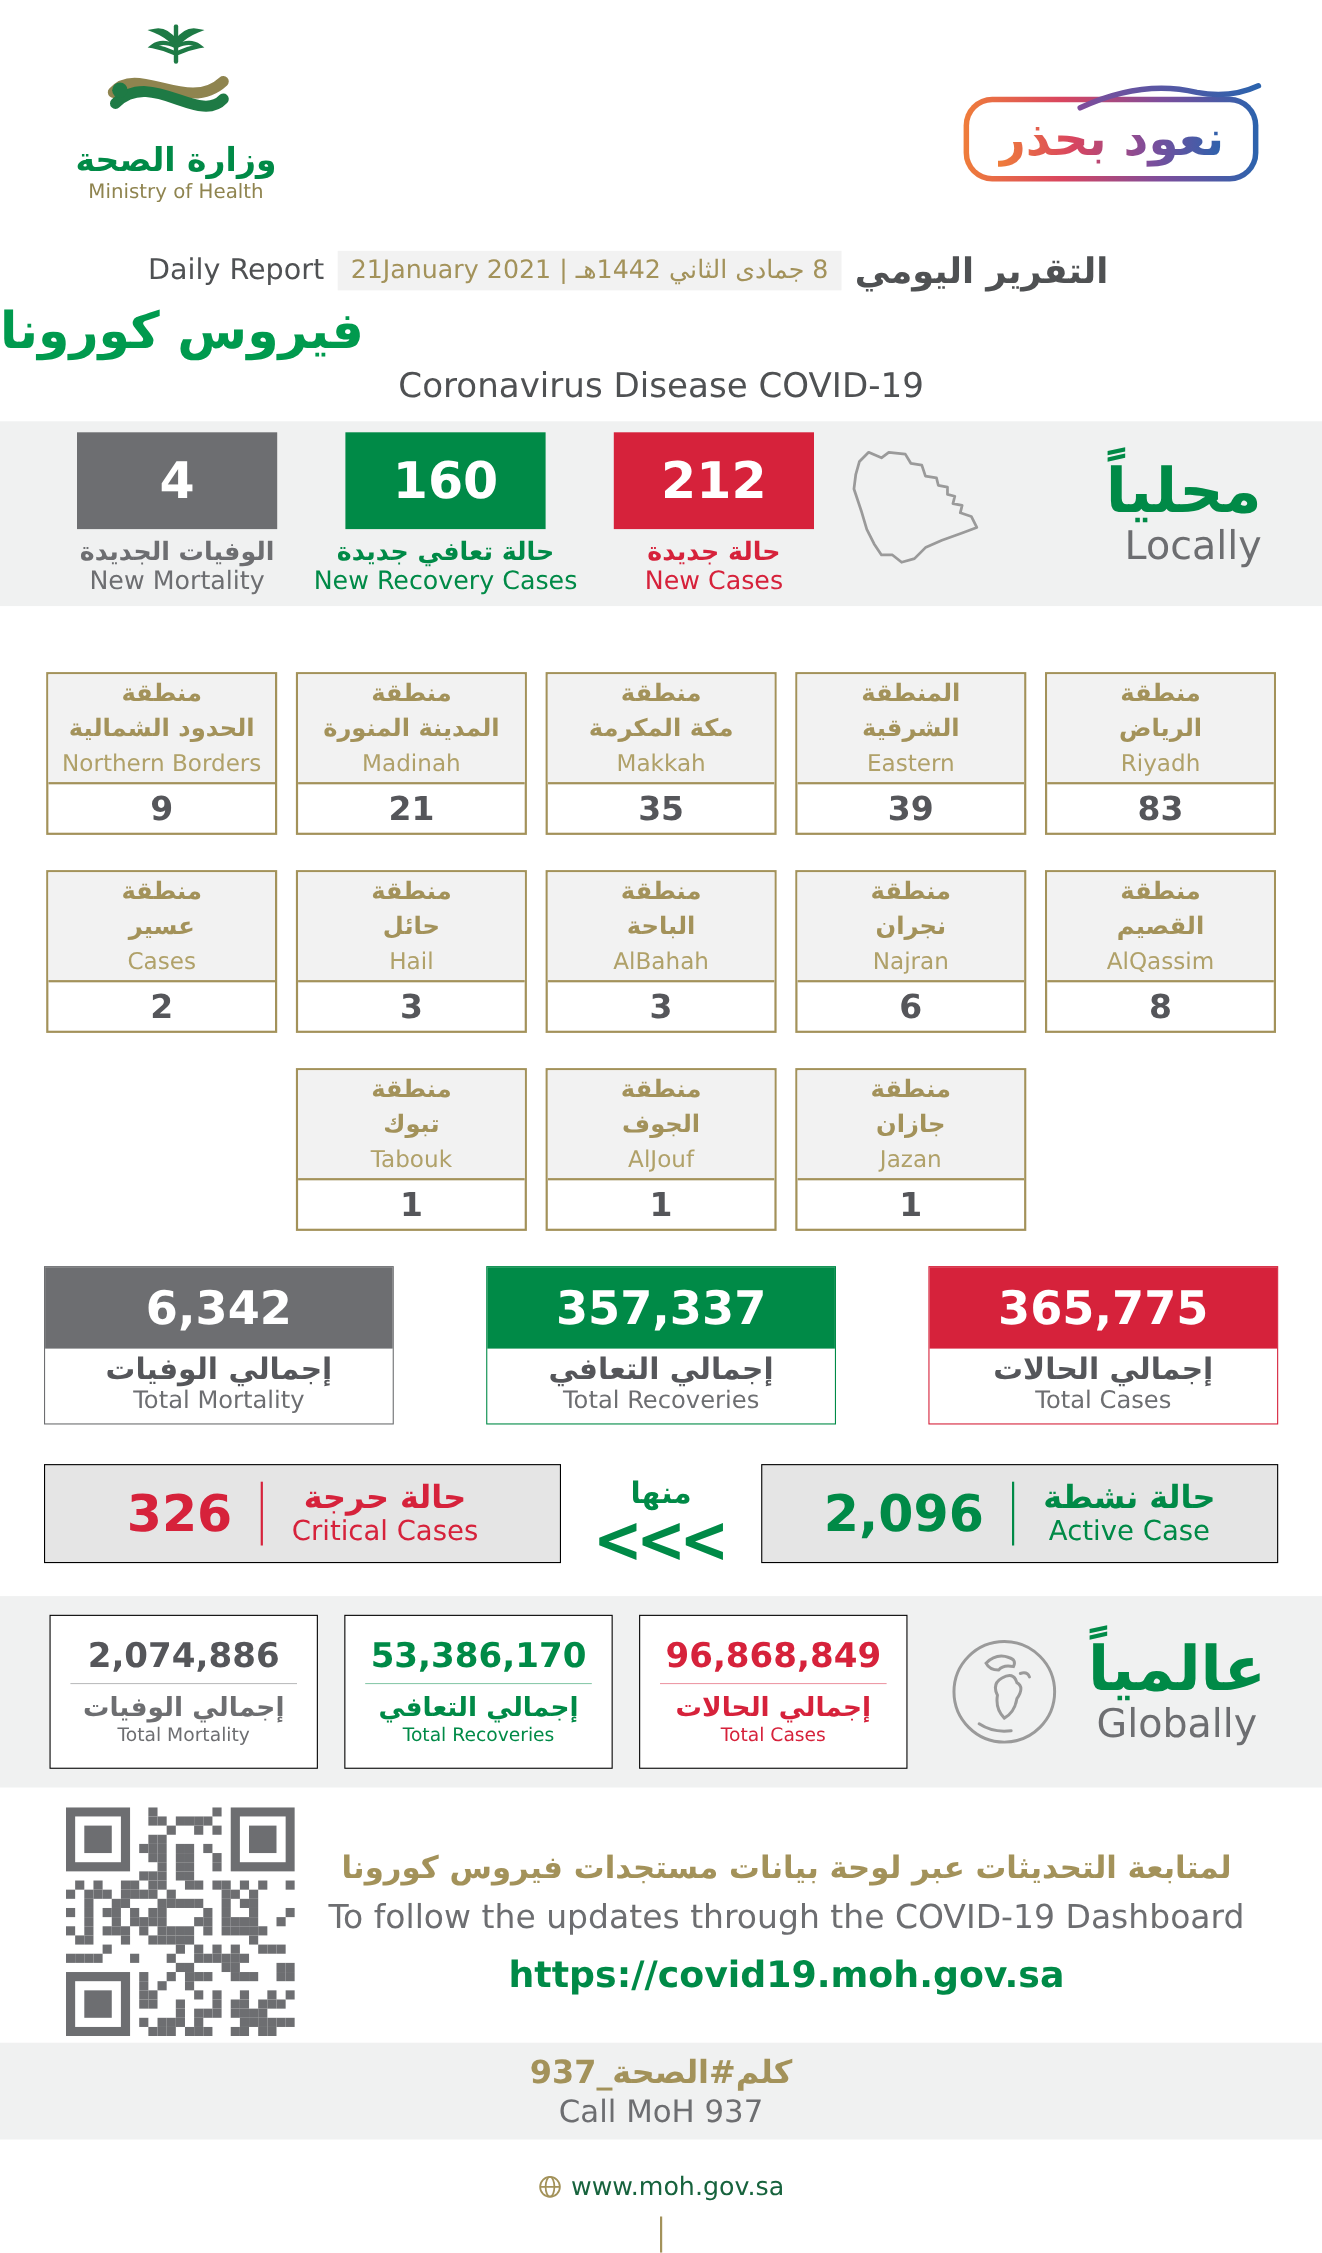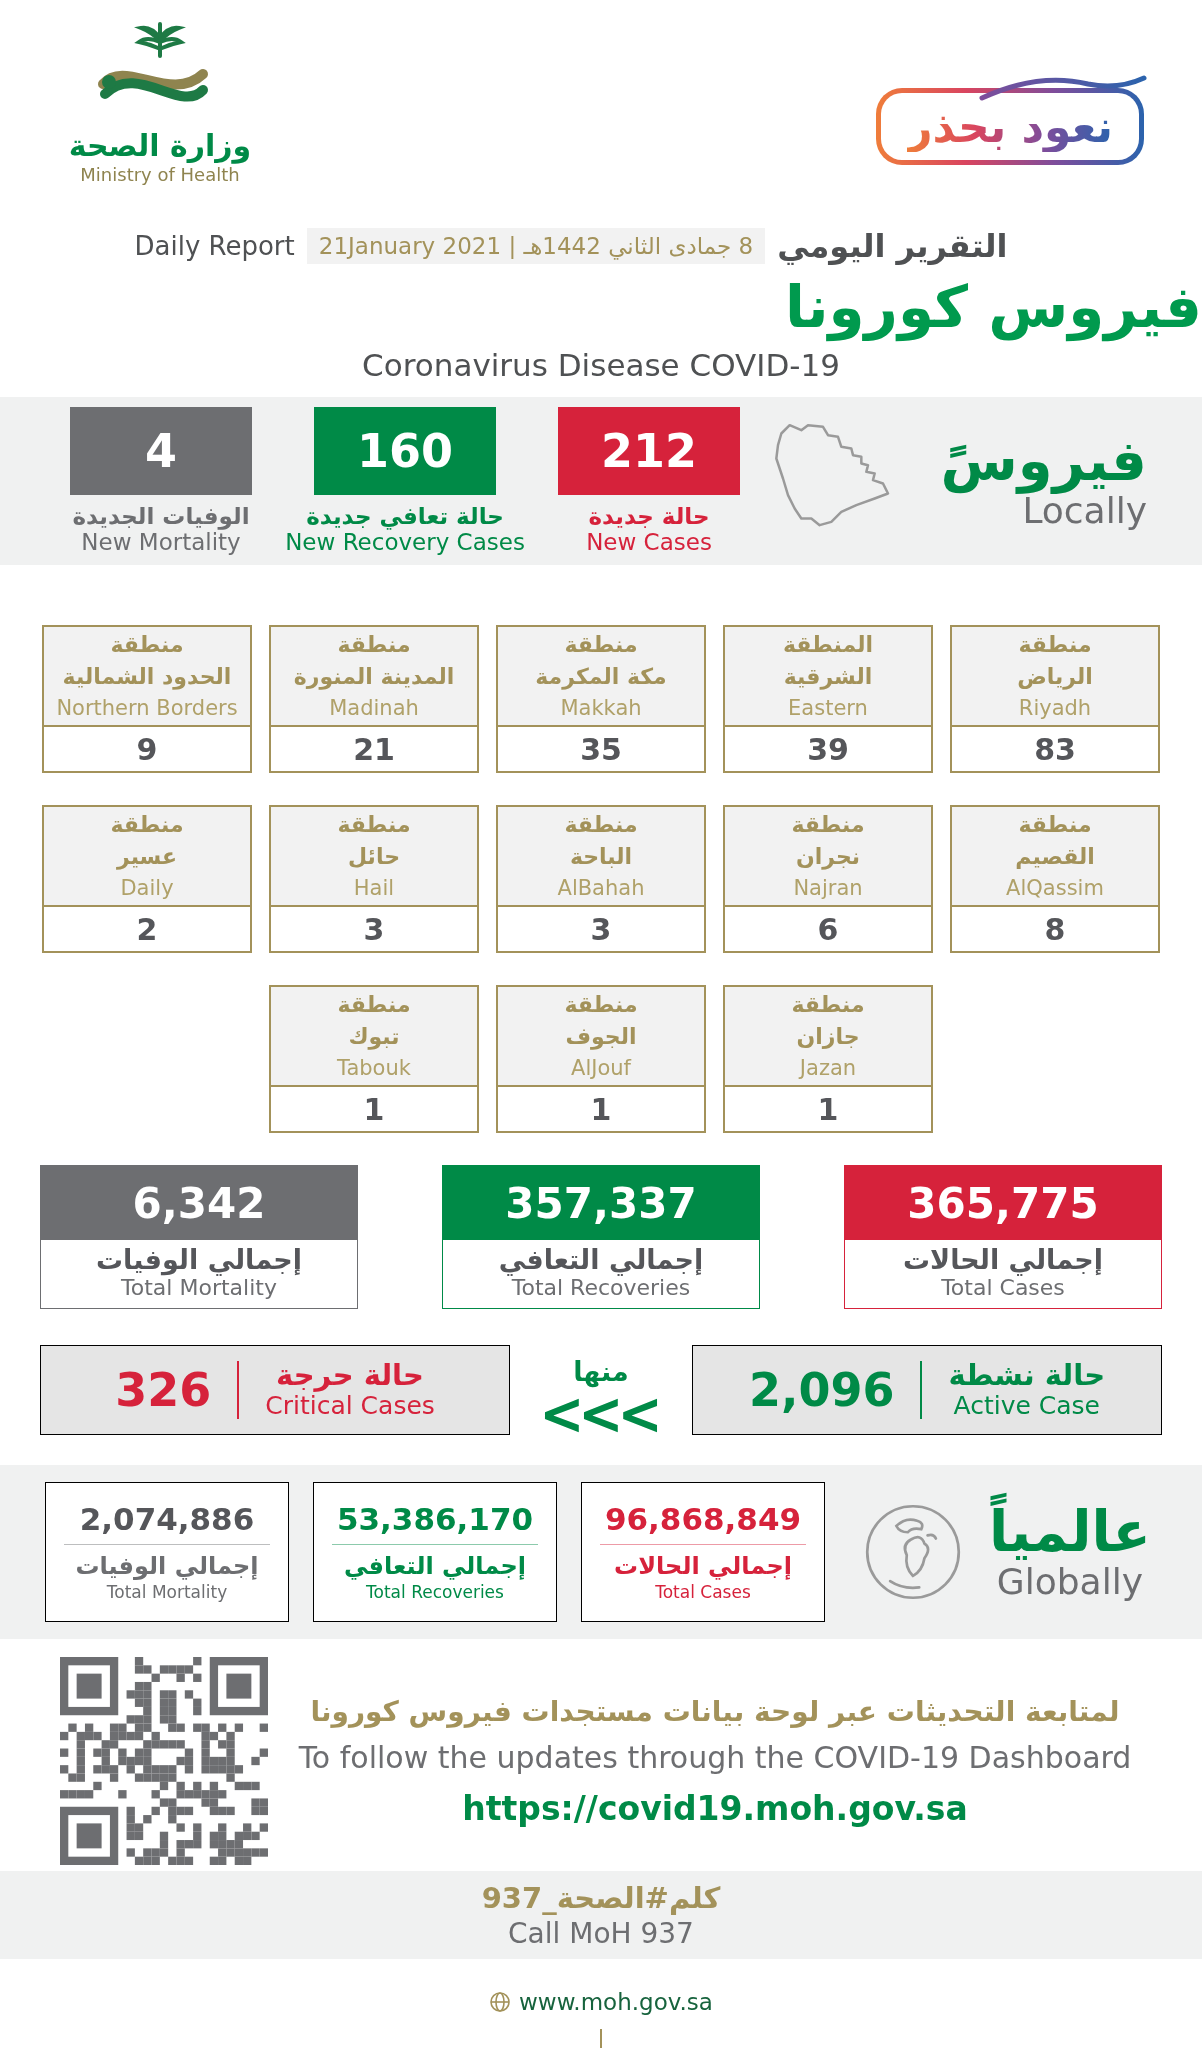--- a/index.html
+++ b/index.html
@@ -25,21 +25,21 @@
     -webkit-background-clip:text;background-clip:text;color:transparent;white-space:nowrap;}
   .badge-swoosh{position:absolute;right:-4px;top:-20px;}
 
   
   .date-row{display:flex;justify-content:center;align-items:center;gap:12px;margin-top:22px;transform:translateX(-30px);}
   .report-en{color:#4f5153;font-size:26px;}
   .date-box{background:#f2f2f2;color:var(--gold);font-size:23px;padding:5px 12px;white-space:nowrap;}
   .report-ar{color:#4f5153;font-size:32px;font-weight:bold;}
 
   
-  .title-ar{text-align:right;color:#009a4e;font-size:58px;font-weight:bold;margin-top:8px;}
+  .title-ar{text-align:left;color:#009a4e;font-size:46px;font-weight:bold;margin-top:8px;}
   .title-en{text-align:center;color:#4f5153;font-size:31px;margin-top:6px;}
 
   
   .band{background:var(--band-bg);width:100%;}
   .locally-band{margin-top:14px;height:168px;display:flex;align-items:center;padding:0 55px 0 70px;}
   .stat{width:182px;display:flex;flex-direction:column;align-items:center;flex:none;}
   .stat-box{width:182px;height:88px;display:flex;align-items:center;justify-content:center;
             color:#fff;font-size:46px;font-weight:bold;}
   .stat-lar{font-size:23px;font-weight:bold;margin-top:8px;white-space:nowrap;}
   .stat-len{font-size:23px;white-space:nowrap;}
@@ -189,21 +189,21 @@
       <div class="stat-box bg-red">212</div>
       <div class="stat-lar c-red" dir="rtl">حالة جديدة</div>
       <div class="stat-len c-red">New Cases</div>
     </div>
     <div class="map-wrap icon">
       <svg width="150" height="132" viewBox="0 0 180 150">
         <path d="M28 18 L38 8 L52 14 L60 8 L78 10 L84 20 L96 22 L100 34 L112 36 L114 44 L124 46 L124 54 L132 56 L130 64 L140 66 L138 74 L150 78 L156 90 L140 96 L118 104 L100 112 L88 124 L74 128 L64 120 L52 120 L44 108 L36 92 L30 72 L22 48 L24 32 Z" fill="none" stroke="#9a9a9a" stroke-width="3" stroke-linejoin="round"></path>
       </svg>
     </div>
     <div class="loc-head">
-      <div class="loc-head-ar" dir="rtl">فيروسً</div>
+      <div class="loc-head-ar" dir="rtl">محلياً</div>
       <div class="loc-head-en">Locally</div>
     </div>
   </div>
 
   <div class="regions">
     <div class="reg-row">
       <div class="card">
         <div class="card-top">
             <div class="card-ar" dir="rtl">منطقة</div>
             <div class="card-ar" dir="rtl">الحدود الشمالية</div>
@@ -242,21 +242,21 @@
             <div class="card-en">Riyadh</div>
           </div>
         <div class="card-num">83</div>
       </div>
     </div>
     <div class="reg-row">
       <div class="card">
         <div class="card-top">
             <div class="card-ar" dir="rtl">منطقة</div>
             <div class="card-ar" dir="rtl">عسير</div>
-            <div class="card-en">Daily</div>
+            <div class="card-en">Cases</div>
           </div>
         <div class="card-num">2</div>
       </div>
       <div class="card">
         <div class="card-top">
             <div class="card-ar" dir="rtl">منطقة</div>
             <div class="card-ar" dir="rtl">حائل</div>
             <div class="card-en">Hail</div>
           </div>
         <div class="card-num">3</div>

